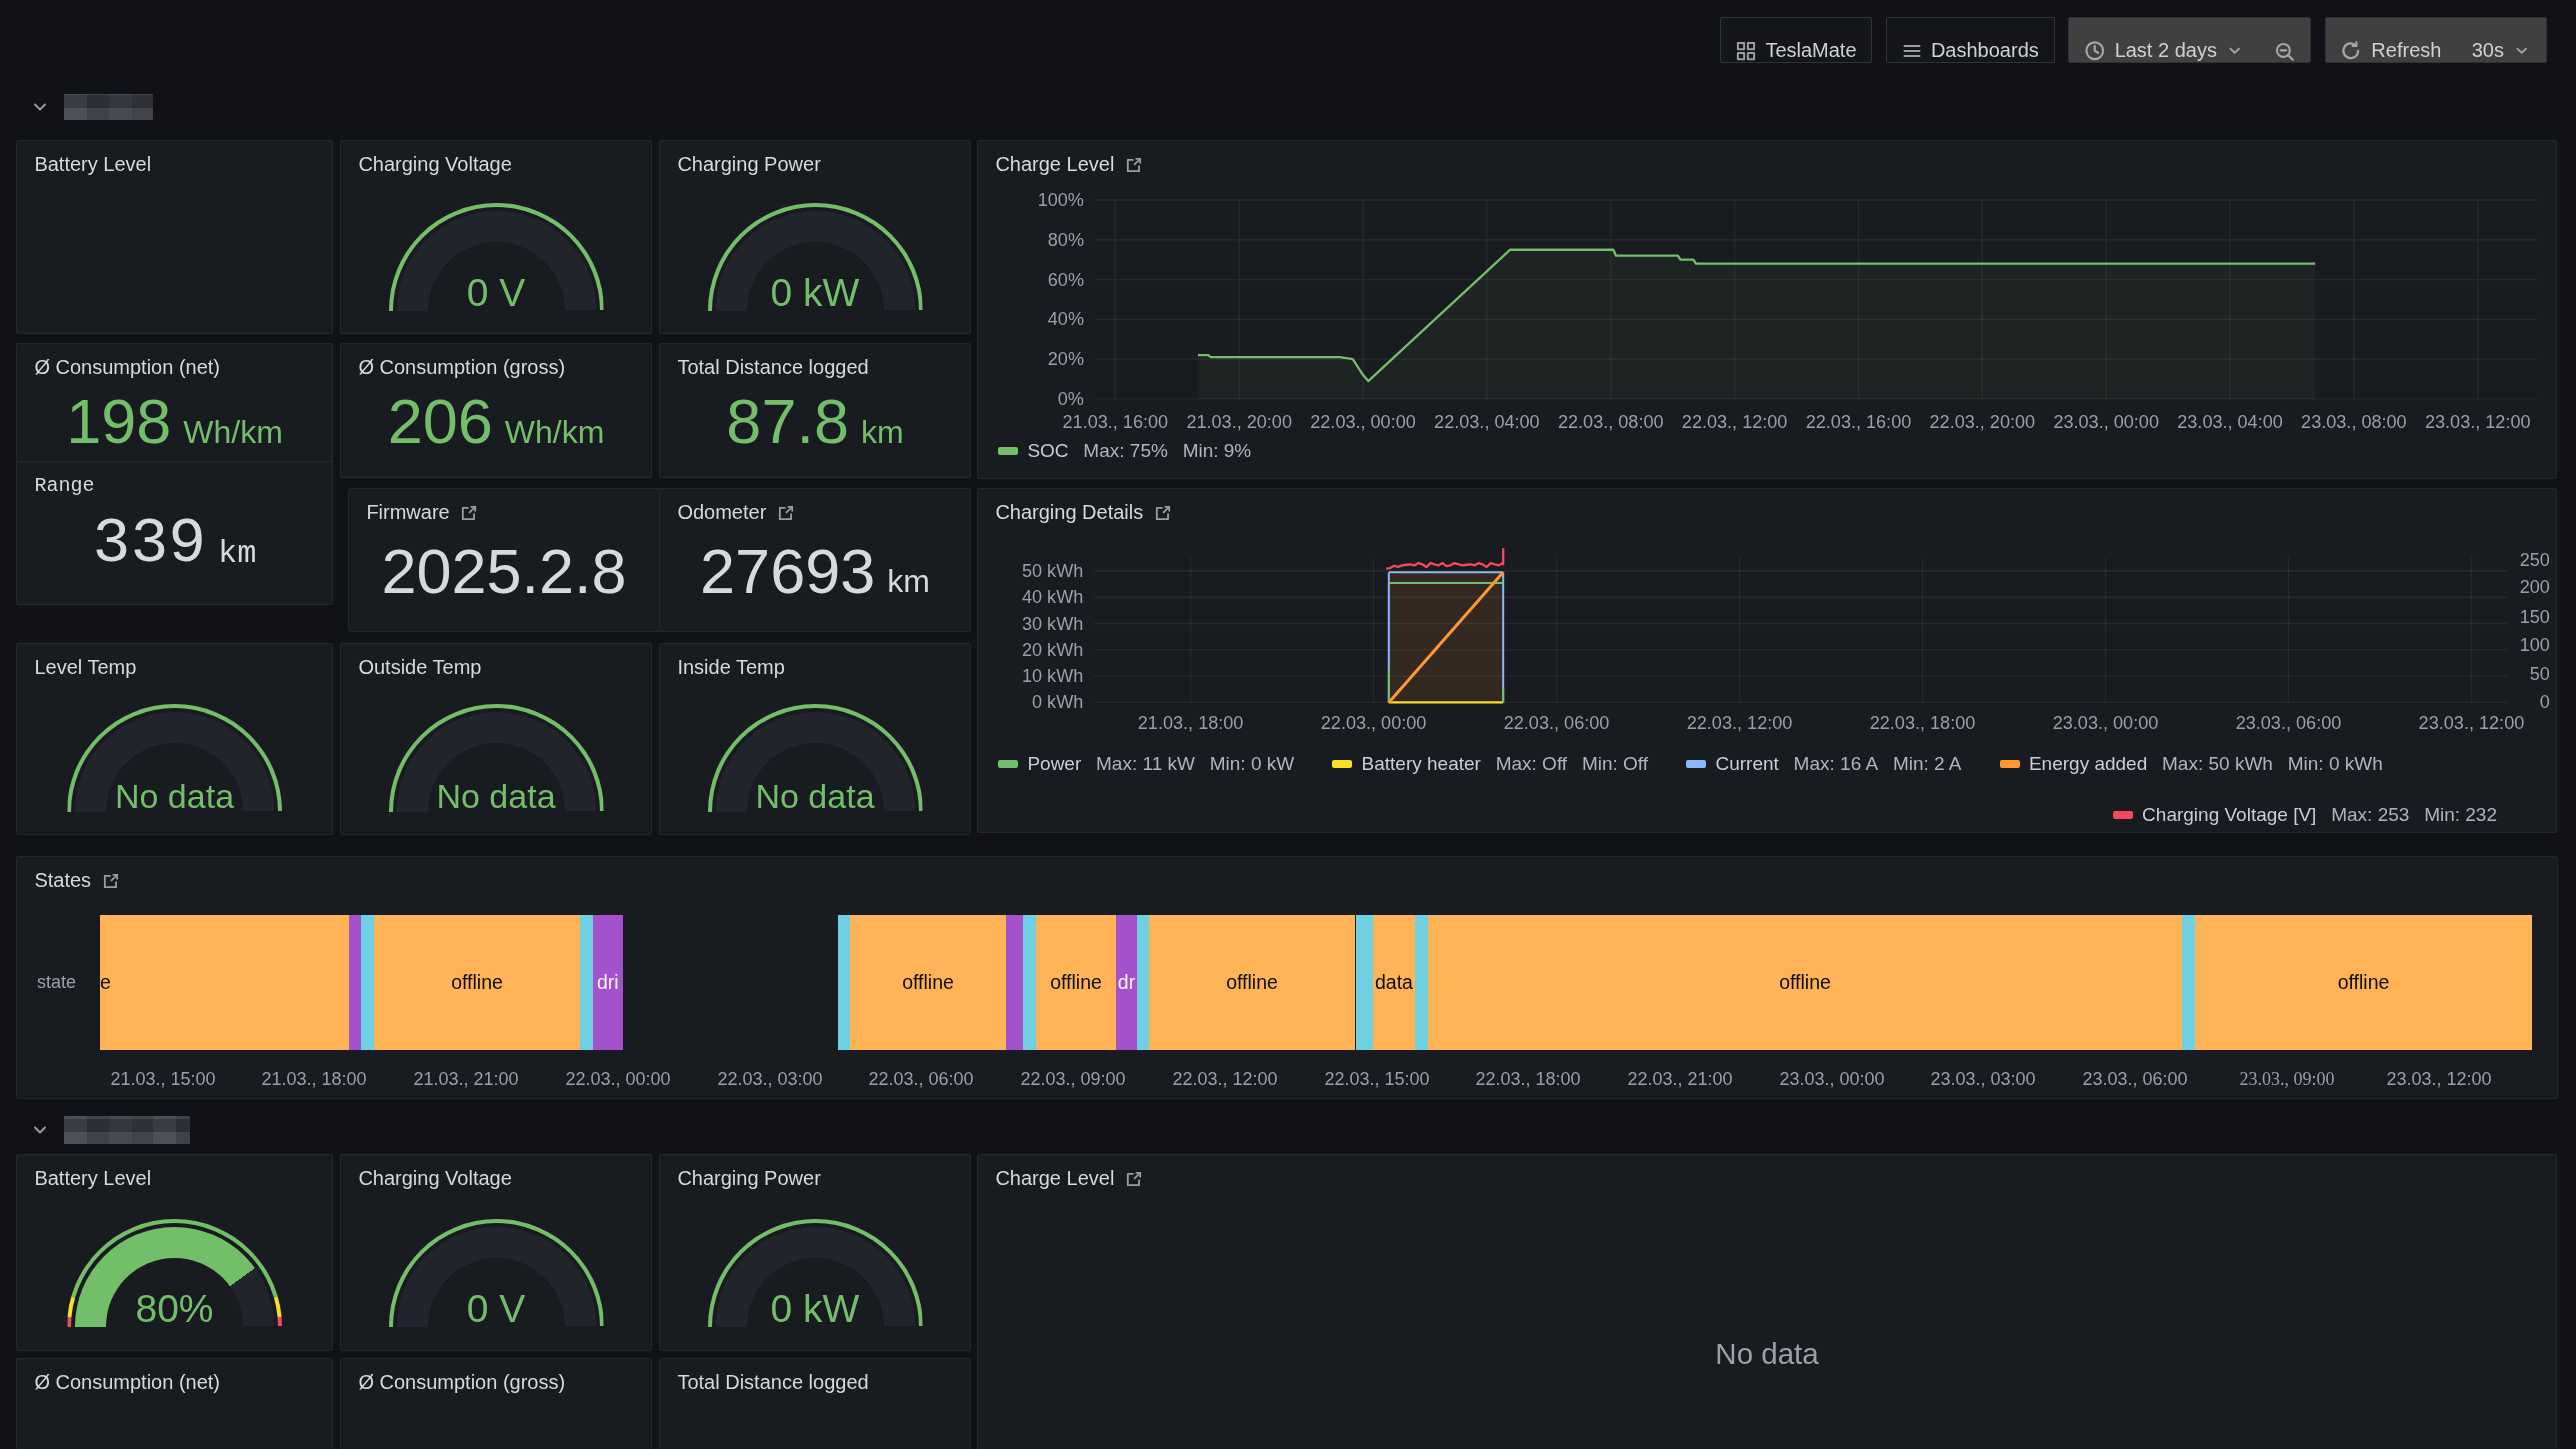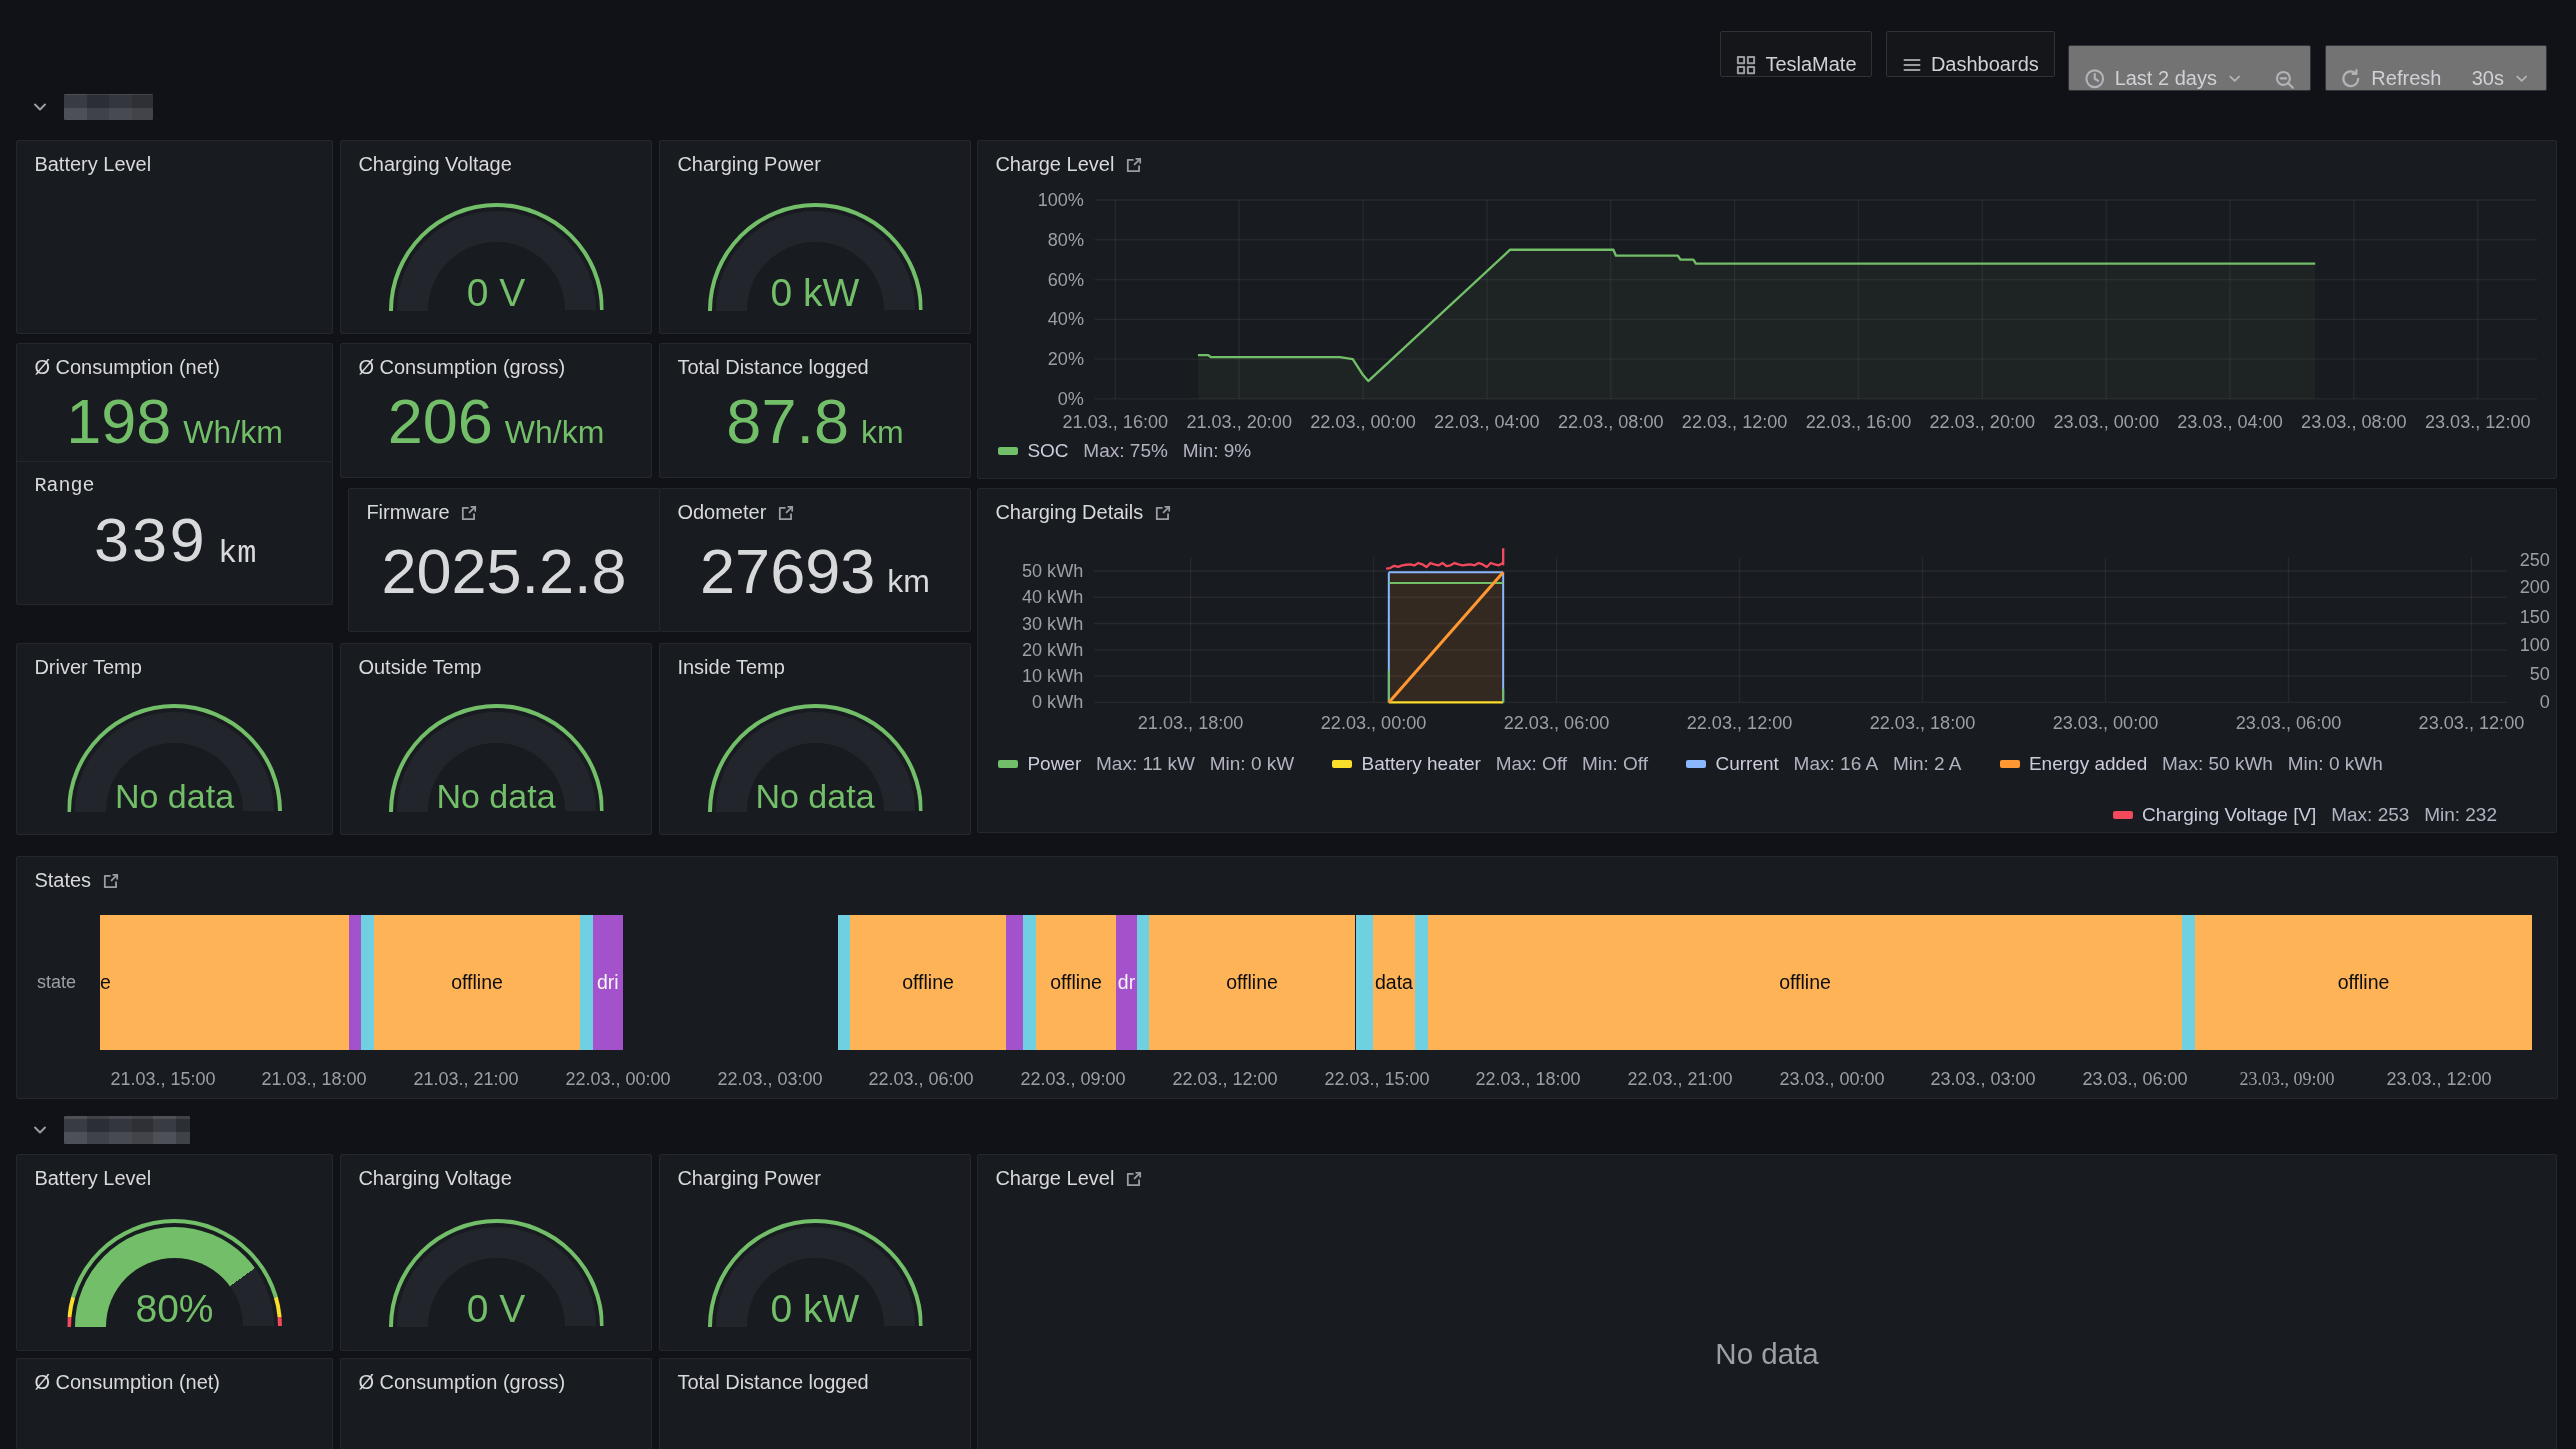--- a/index.html
+++ b/index.html
@@ -29,21 +29,21 @@
   .section-header{position:absolute;display:flex;align-items:center;gap:14.8px;color:#ccccdc;}
   .blur-block{background-image:
       repeating-linear-gradient(0deg, rgba(255,255,255,0.06) 0 12px, rgba(0,0,0,0.14) 12px 25px),
       repeating-linear-gradient(90deg, #42454d 0 23px, #33363e 23px 45px, #3c3f47 45px 68px, #36383f 68px 89px);
     border-radius:1.3px;}
   
   .toolbar{position:absolute;top:17.4px;right:29.5px;display:flex;gap:13.4px;align-items:center;z-index:10;}
   .tbtn,.tgroup{display:flex;align-items:flex-end;height:44px;border:0.7px solid #303239;border-radius:2px;
     color:#d0d1d6;font-size:20px;}
   .tbtn{background:#141619;}
-  .tgroup{background:#737373;margin-top:28px;}
+  .tgroup{background:#404040;}
   .tseg{display:flex;align-items:center;gap:9.4px;padding:0 14.8px;}
   .tdiv{width:0.7px;background:#34363d;}
   .icon-stroke{stroke:#c8c9d0;fill:none;stroke-width:1.6;stroke-linecap:round;stroke-linejoin:round;}
   
   .plot{position:absolute;inset:0;}
   .legend-row{position:absolute;display:flex;gap:38px;font-size:19px;color:#ccccdc;align-items:flex-end;white-space:nowrap;}
   .lg-item{display:flex;align-items:center;gap:9.4px;}
   .lg-box{width:20px;height:8px;border-radius:2px;display:inline-block;}
   .lg-mm{color:#ccccdc;opacity:.85;margin-left:5.4px;}
   .nodata{position:absolute;left:0;right:0;text-align:center;color:#9da0a6;font-size:29.5px;}
@@ -408,21 +408,21 @@
         <span class="lg-box" style="background:#F2495C"></span>
         <span>Charging Voltage [V]</span>
         <span class="lg-mm">Max: 253</span>
         <span class="lg-mm">Min: 232</span>
       </span>
     </div>
 </div>
 
 <div class="panel" style="left:16px;top:643px;width:317px;height:192px;">
   <div class="p-title">
-      <span>Driver Temp</span>
+      <span>Level Temp</span>
     </div>
   <div class="gauge" style="top:60px;">
       <div class="g-l g-ring" style="background: conic-gradient(from 270deg, rgb(115, 191, 105) 0deg, rgb(115, 191, 105) 180deg, transparent 180deg, transparent 360deg);"></div>
       <div class="g-l g-cov"></div>
       <div class="g-l g-arc" style="background: conic-gradient(from 270deg, rgb(115, 191, 105) 0deg, rgb(115, 191, 105) 0deg, rgb(34, 37, 43) 0deg, rgb(34, 37, 43) 180deg, transparent 180deg, transparent 360deg);"></div>
       <div class="g-l g-hole"></div>
     <div class="gauge-value small">No data</div>
   </div>
 </div>
 <div class="panel" style="left:340px;top:643px;width:312px;height:192px;">

